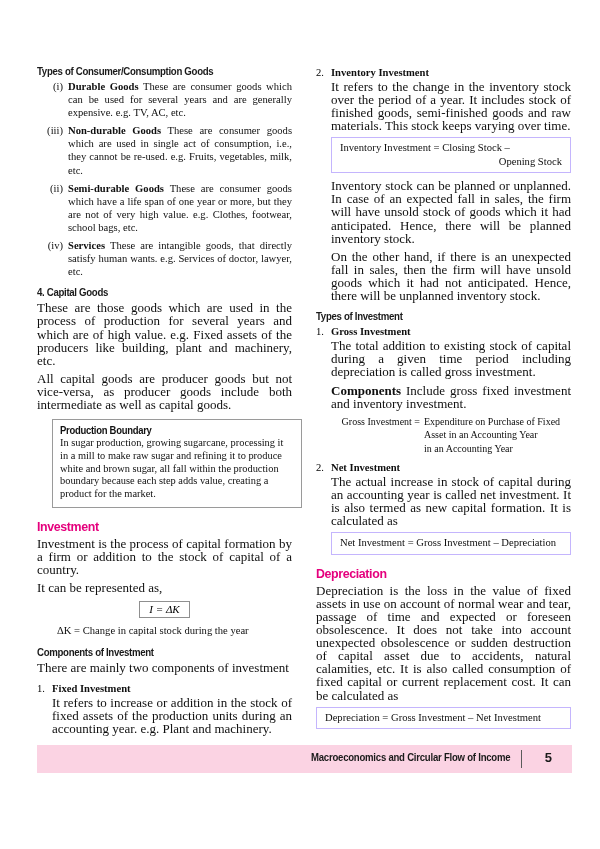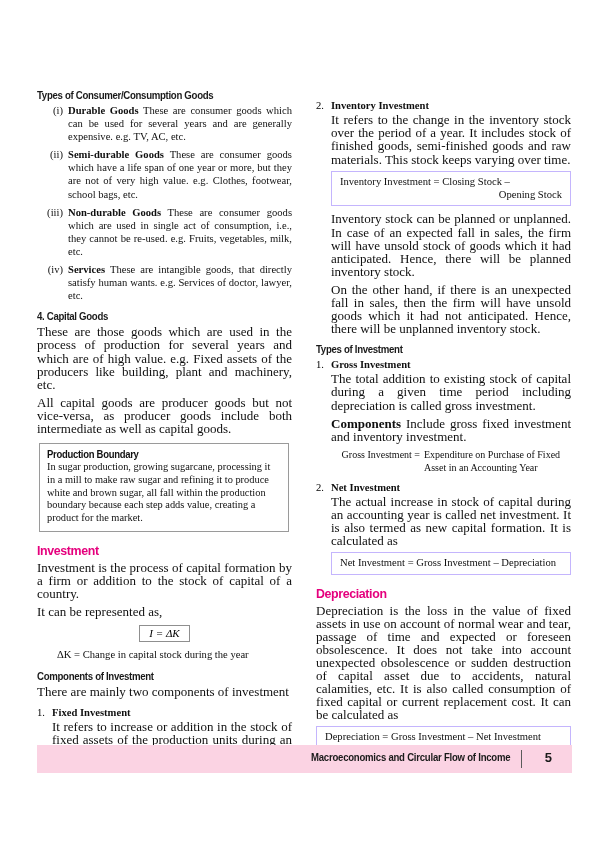--- a/index.html
+++ b/index.html
@@ -11,25 +11,24 @@
     position: relative;
     width: 600px;
     height: 849px;
     background: #ffffff;
     font-family: "Liberation Serif", serif;
     overflow: hidden;
   }
   .columns {
     position: absolute;
     left: 37px;
-    top: 90px;
+    top: 66px;
     width: 535px;
     display: flex;
     gap: 24px;
-    align-items: center;
   }
   .col {
     width: 255px;
   }
   
   .sec-head {
     font-family: "Liberation Sans", sans-serif;
     font-weight: bold;
     font-size: 10.4px;
     color: #1a1a1a;
@@ -98,21 +97,21 @@
     line-height: 13.1px;
     font-weight: bold;
     color: #0f0f0f;
     margin: 0 0 1px 0;
   }
   .nlist p.body { margin-bottom: 5px; }
   
   .tipbox {
     border: 1px solid #9a9a9a;
     padding: 5px 7px 6px 7px;
-    margin: 8px 0 8px 2px;
+    margin: 8px 0 8px 15px;
     width: 234px;
   }
   .tipbox .tiptitle {
     font-family: "Liberation Sans", sans-serif;
     font-weight: bold;
     font-size: 10.2px;
     color: #111;
     margin-bottom: 1px;
     letter-spacing: -0.3px;
     transform: scaleX(0.93);
@@ -221,24 +220,24 @@
 
     <div class="col">
 
       <div class="sec-head">Types of Consumer/Consumption Goods</div>
 
       <ul class="rlist">
         <li>
           <span class="marker">(i)</span><b>Durable Goods</b><span> These are consumer goods which can be used for several years and are generally expensive. e.g. TV, AC, etc.</span>
         </li>
         <li>
+          <span class="marker">(iii)</span><b>Non-durable Goods</b><span> These are consumer goods which are used in single act of consumption, i.e., they cannot be re-used. e.g. Fruits, vegetables, milk, etc.</span>
+        </li>
+        <li>
           <span class="marker">(ii)</span><b>Semi-durable Goods</b><span> These are consumer goods which have a life span of one year or more, but they are not of very high value. e.g. Clothes, footwear, school bags, etc.</span>
-        </li>
-        <li>
-          <span class="marker">(iii)</span><b>Non-durable Goods</b><span> These are consumer goods which are used in single act of consumption, i.e., they cannot be re-used. e.g. Fruits, vegetables, milk, etc.</span>
         </li>
         <li>
           <span class="marker">(iv)</span><b>Services</b><span> These are intangible goods, that directly satisfy human wants. e.g. Services of doctor, lawyer, etc.</span>
         </li>
       </ul>
 
       <div class="sec-head spaced">4. Capital Goods</div>
 
       <p class="body">These are those goods which are used in the process of production for several years and which are of high value. e.g. Fixed assets of the producers like building, plant and machinery, etc.</p>
 
@@ -306,20 +305,24 @@
 
       <div class="fcalc">
         <div class="row">
           <div class="lhs">Gross Investment =</div>
           <div class="rhs">Expenditure on Purchase of Fixed</div>
         </div>
         <div class="row">
           <div class="lhs"></div>
           <div class="rhs">Asset in an Accounting Year</div>
         </div>
+        <div class="row">
+          <div class="lhs"></div>
+          <div class="rhs">in an Accounting Year</div>
+        </div>
       </div>
 
       <ul class="nlist">
         <li>
           <span class="nmarker">2.</span>
           <div class="nhead">Net Investment</div>
           <p class="body">The actual increase in stock of capital during an accounting year is called net investment. It is also termed as new capital formation. It is calculated as</p>
           <div class="fbox-wide">Net Investment = Gross Investment – Depreciation</div>
         </li>
       </ul>

